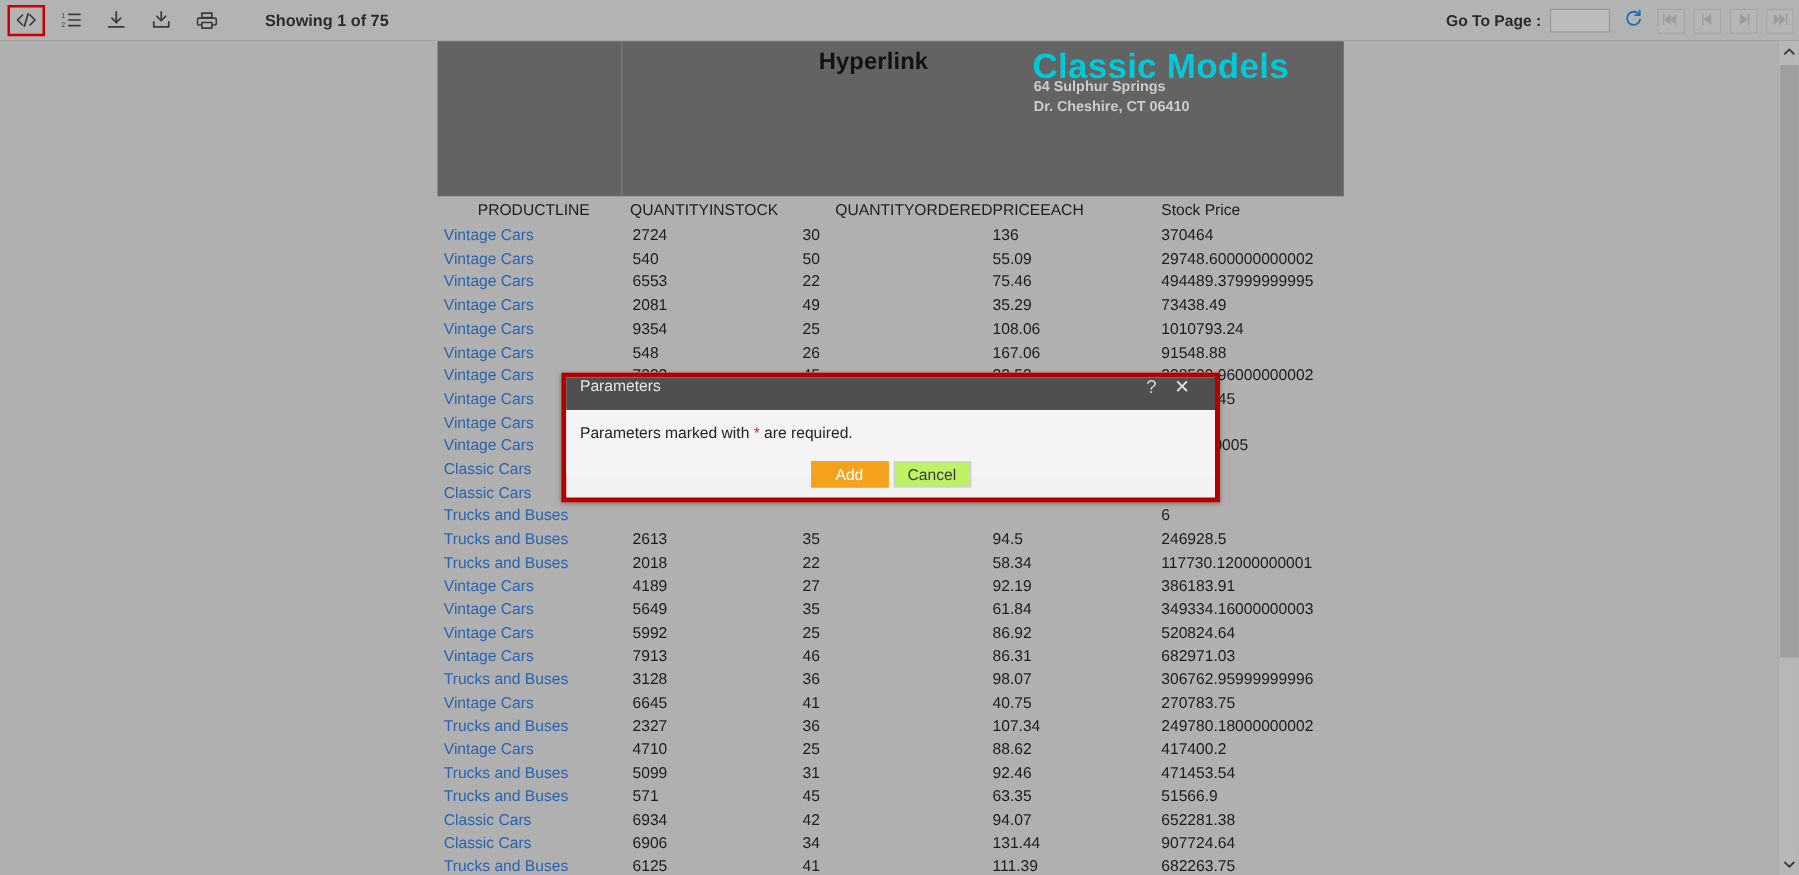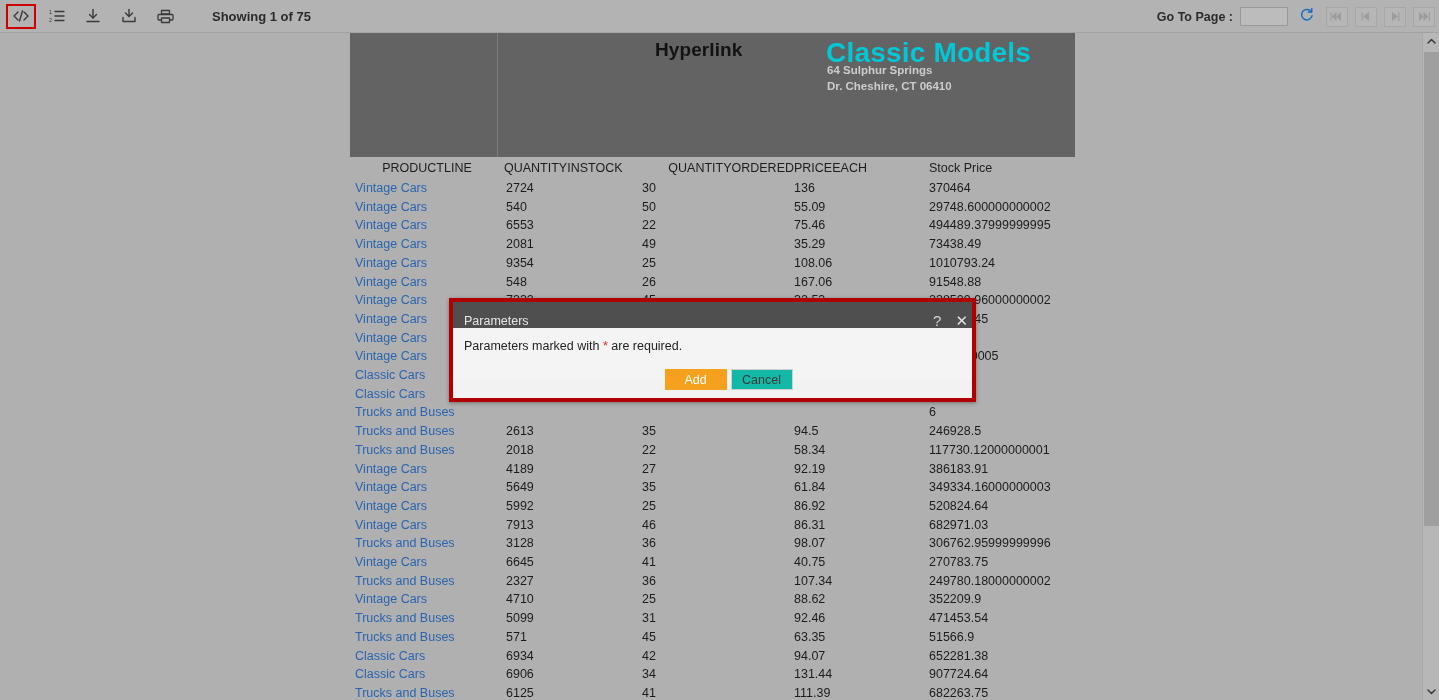--- a/index.html
+++ b/index.html
@@ -218,23 +218,23 @@
     height: 104px;
     border: 4px solid #b00000;
     box-sizing: border-box;
     background: #f2f2f2;
     box-shadow: 0 1px 4px rgba(0,0,0,0.35);
   }
   .dlg-titlebar {
     height: 26px;
     background: #4f4f4f;
     display: flex;
-    align-items: flex-end;
-    box-sizing: border-box;
-    padding: 0 4px 0 11px;
+    align-items: flex-start;
+    box-sizing: border-box;
+    padding: 0 20px 0 11px;
   }
   .dlg-title {
     font-size: 12.5px;
     color: #e6e6e6;
     flex: 1;
   }
   .dlg-help {
     font-size: 15px;
     color: #d3d3d3;
     margin-right: 14px;
@@ -261,37 +261,36 @@
   }
   .req-star { color: #d52b1e; }
   .dlg-buttons {
     position: absolute;
     left: 0;
     top: 41px;
     width: 100%;
     display: flex;
     justify-content: center;
     gap: 4px;
-    padding-left: 16px;
   }
   .btn-add {
     background: #f5a11d;
     border: 1px solid #f5a11d;
     color: #ffffff;
     font-size: 12.5px;
     width: 62px;
     height: 21px;
     line-height: 19px;
     text-align: center;
     cursor: pointer;
     font-family: "Liberation Sans", sans-serif;
     box-sizing: border-box;
   }
   .btn-cancel {
-    background: #14b8a6;
+    background: #bef264;
     border: 1px solid #cfcfcf;
     color: #3a3a3a;
     font-size: 12.5px;
     width: 62px;
     height: 21px;
     line-height: 19px;
     text-align: center;
     cursor: pointer;
     font-family: "Liberation Sans", sans-serif;
     box-sizing: border-box;
@@ -636,21 +635,21 @@
             <td class="c1">2327</td>
             <td class="c2">36</td>
             <td class="c3">107.34</td>
             <td class="c4">249780.18000000002</td>
           </tr>
           <tr>
             <td class="c0 link-cell">Vintage Cars</td>
             <td class="c1">4710</td>
             <td class="c2">25</td>
             <td class="c3">88.62</td>
-            <td class="c4">352209.9</td>
+            <td class="c4">417400.2</td>
           </tr>
           <tr>
             <td class="c0 link-cell">Trucks and Buses</td>
             <td class="c1">5099</td>
             <td class="c2">31</td>
             <td class="c3">92.46</td>
             <td class="c4">471453.54</td>
           </tr>
           <tr>
             <td class="c0 link-cell">Trucks and Buses</td>

